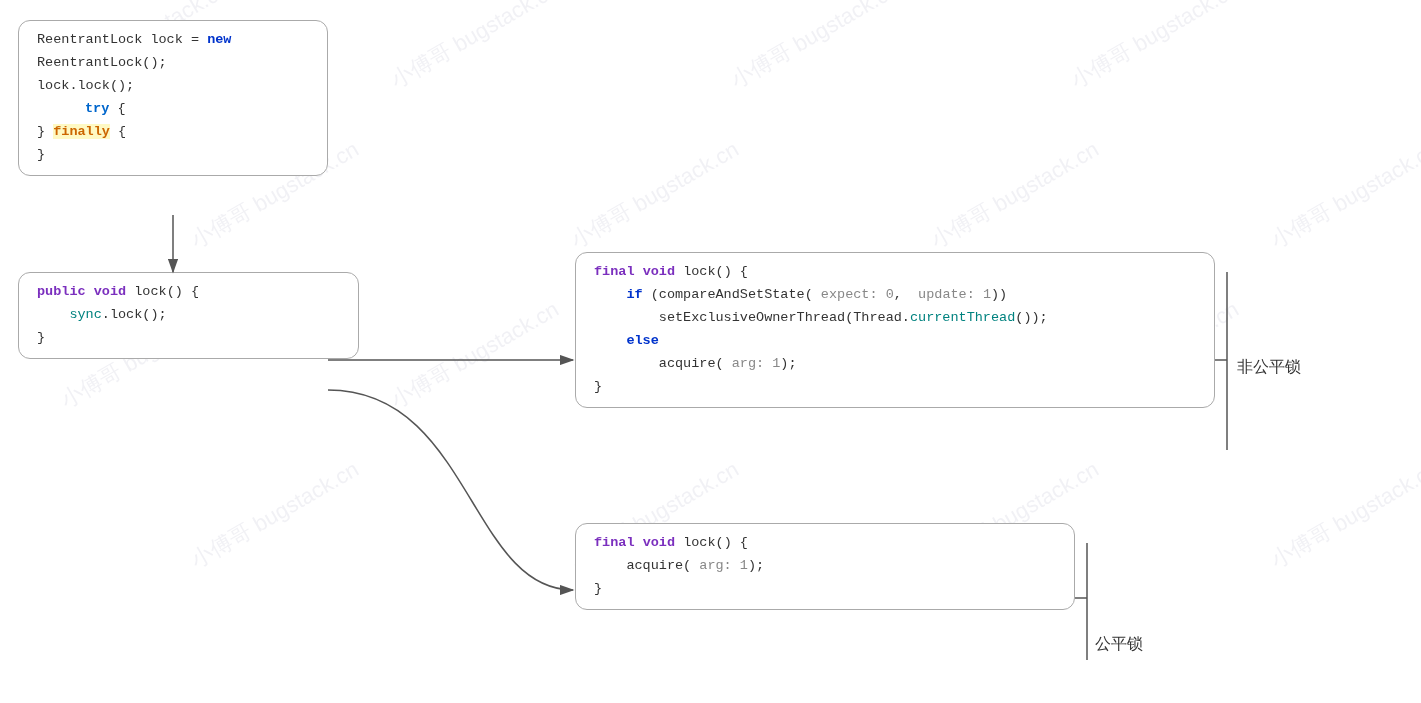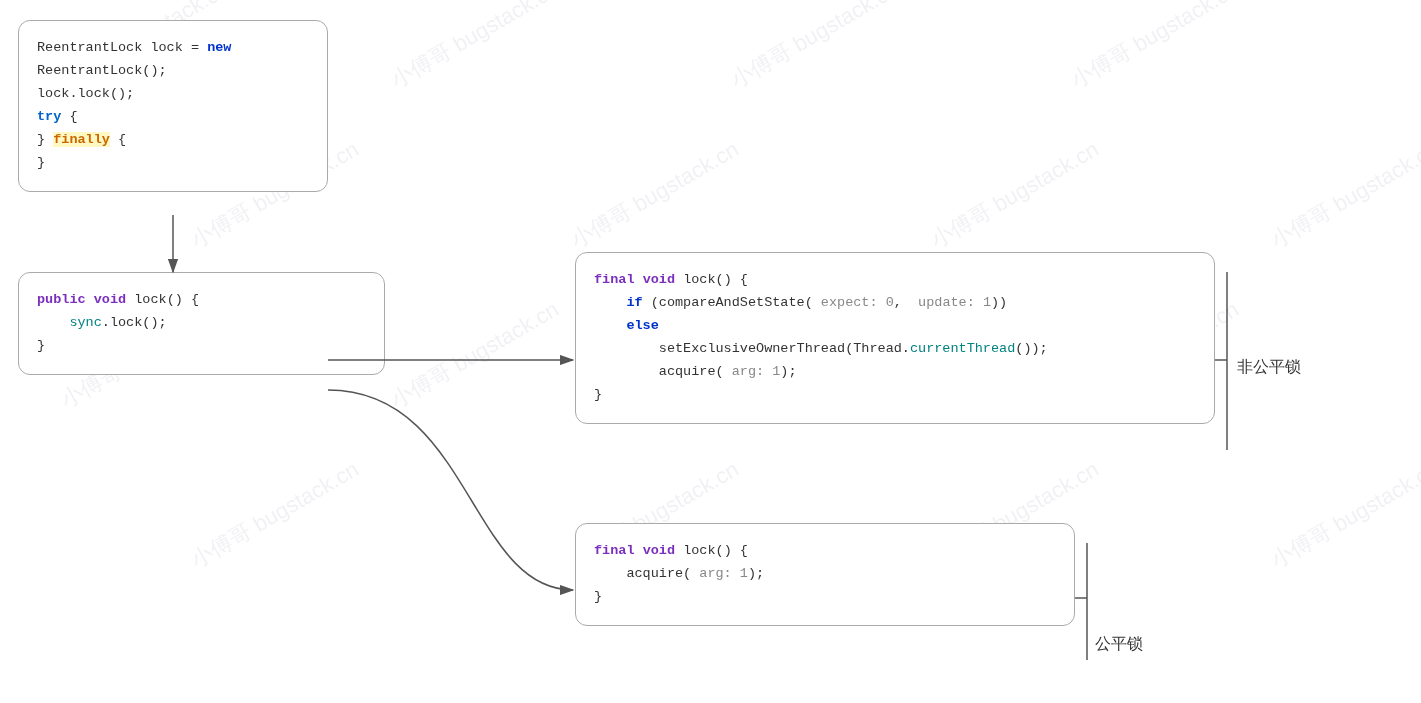--- a/index.html
+++ b/index.html
@@ -37,38 +37,38 @@
       height: 703px;
       z-index: 1;
     }
 
     
     .code-box {
       position: absolute;
       background: #ffffff;
       border: 1.5px solid #aaa;
       border-radius: 12px;
-      padding: 16px 18px;
+      padding: 8px 18px;
       font-family: 'Courier New', Courier, monospace;
       font-size: 13.5px;
       line-height: 1.7;
     }
 
     
     .box1 {
       top: 20px;
       left: 18px;
       width: 310px;
     }
 
     
     .box2 {
       top: 272px;
       left: 18px;
-      width: 367px;
+      width: 341px;
     }
 
     
     .box3 {
       top: 252px;
       left: 575px;
       width: 640px;
     }
 
     
@@ -83,21 +83,21 @@
       position: absolute;
       font-family: Liberation Mono, monospace;
       font-size: 16px;
       color: #333;
     }
 
     
     .kw-purple { color: #7b2fbe; font-weight: bold; }
     .kw-blue { color: #0033cc; font-weight: bold; }
     .kw-teal { color: #00827f; }
-    .kw-try { color: #0066cc; font-weight: bold; }
+    .kw-try { color: #0066cc; font-weight: bold; margin-left: 48px; }
     .kw-highlight-finally { background: #fef9c3; color: #cc6600; font-weight: bold; }
     .normal { color: #333; }
     .param { color: #888; }
 
     
     .arrows-svg {
       position: absolute;
       top: 0; left: 0;
       width: 1421px;
       height: 703px;
@@ -160,24 +160,24 @@
   </div>
 
   <div class="code-box box3">
     <div>
       <span class="kw-purple">final</span><span class="normal"> </span><span class="kw-purple">void</span><span class="normal"> lock() {</span>
     </div>
     <div>
       <span class="normal">&nbsp;&nbsp;&nbsp;&nbsp;</span><span class="kw-blue">if</span><span class="normal"> (compareAndSetState(</span><span class="param"> expect: 0</span><span class="normal">,&nbsp;&nbsp;</span><span class="param">update: 1</span><span class="normal">))</span>
     </div>
     <div>
+      <span class="normal">&nbsp;&nbsp;&nbsp;&nbsp;&nbsp;&nbsp;&nbsp;&nbsp;setExclusiveOwnerThread(Thread.</span><span class="kw-teal">currentThread</span><span class="normal">());</span>
+    </div>
+    <div>
       <span class="normal">&nbsp;&nbsp;&nbsp;&nbsp;</span><span class="kw-blue">else</span>
-    </div>
-    <div>
-      <span class="normal">&nbsp;&nbsp;&nbsp;&nbsp;&nbsp;&nbsp;&nbsp;&nbsp;setExclusiveOwnerThread(Thread.</span><span class="kw-teal">currentThread</span><span class="normal">());</span>
     </div>
     <div>
       <span class="normal">&nbsp;&nbsp;&nbsp;&nbsp;&nbsp;&nbsp;&nbsp;&nbsp;acquire(</span><span class="param"> arg: 1</span><span class="normal">);</span>
     </div>
     <div>
       <span class="normal">}</span>
     </div>
   </div>
 
   <div class="code-box box4">

